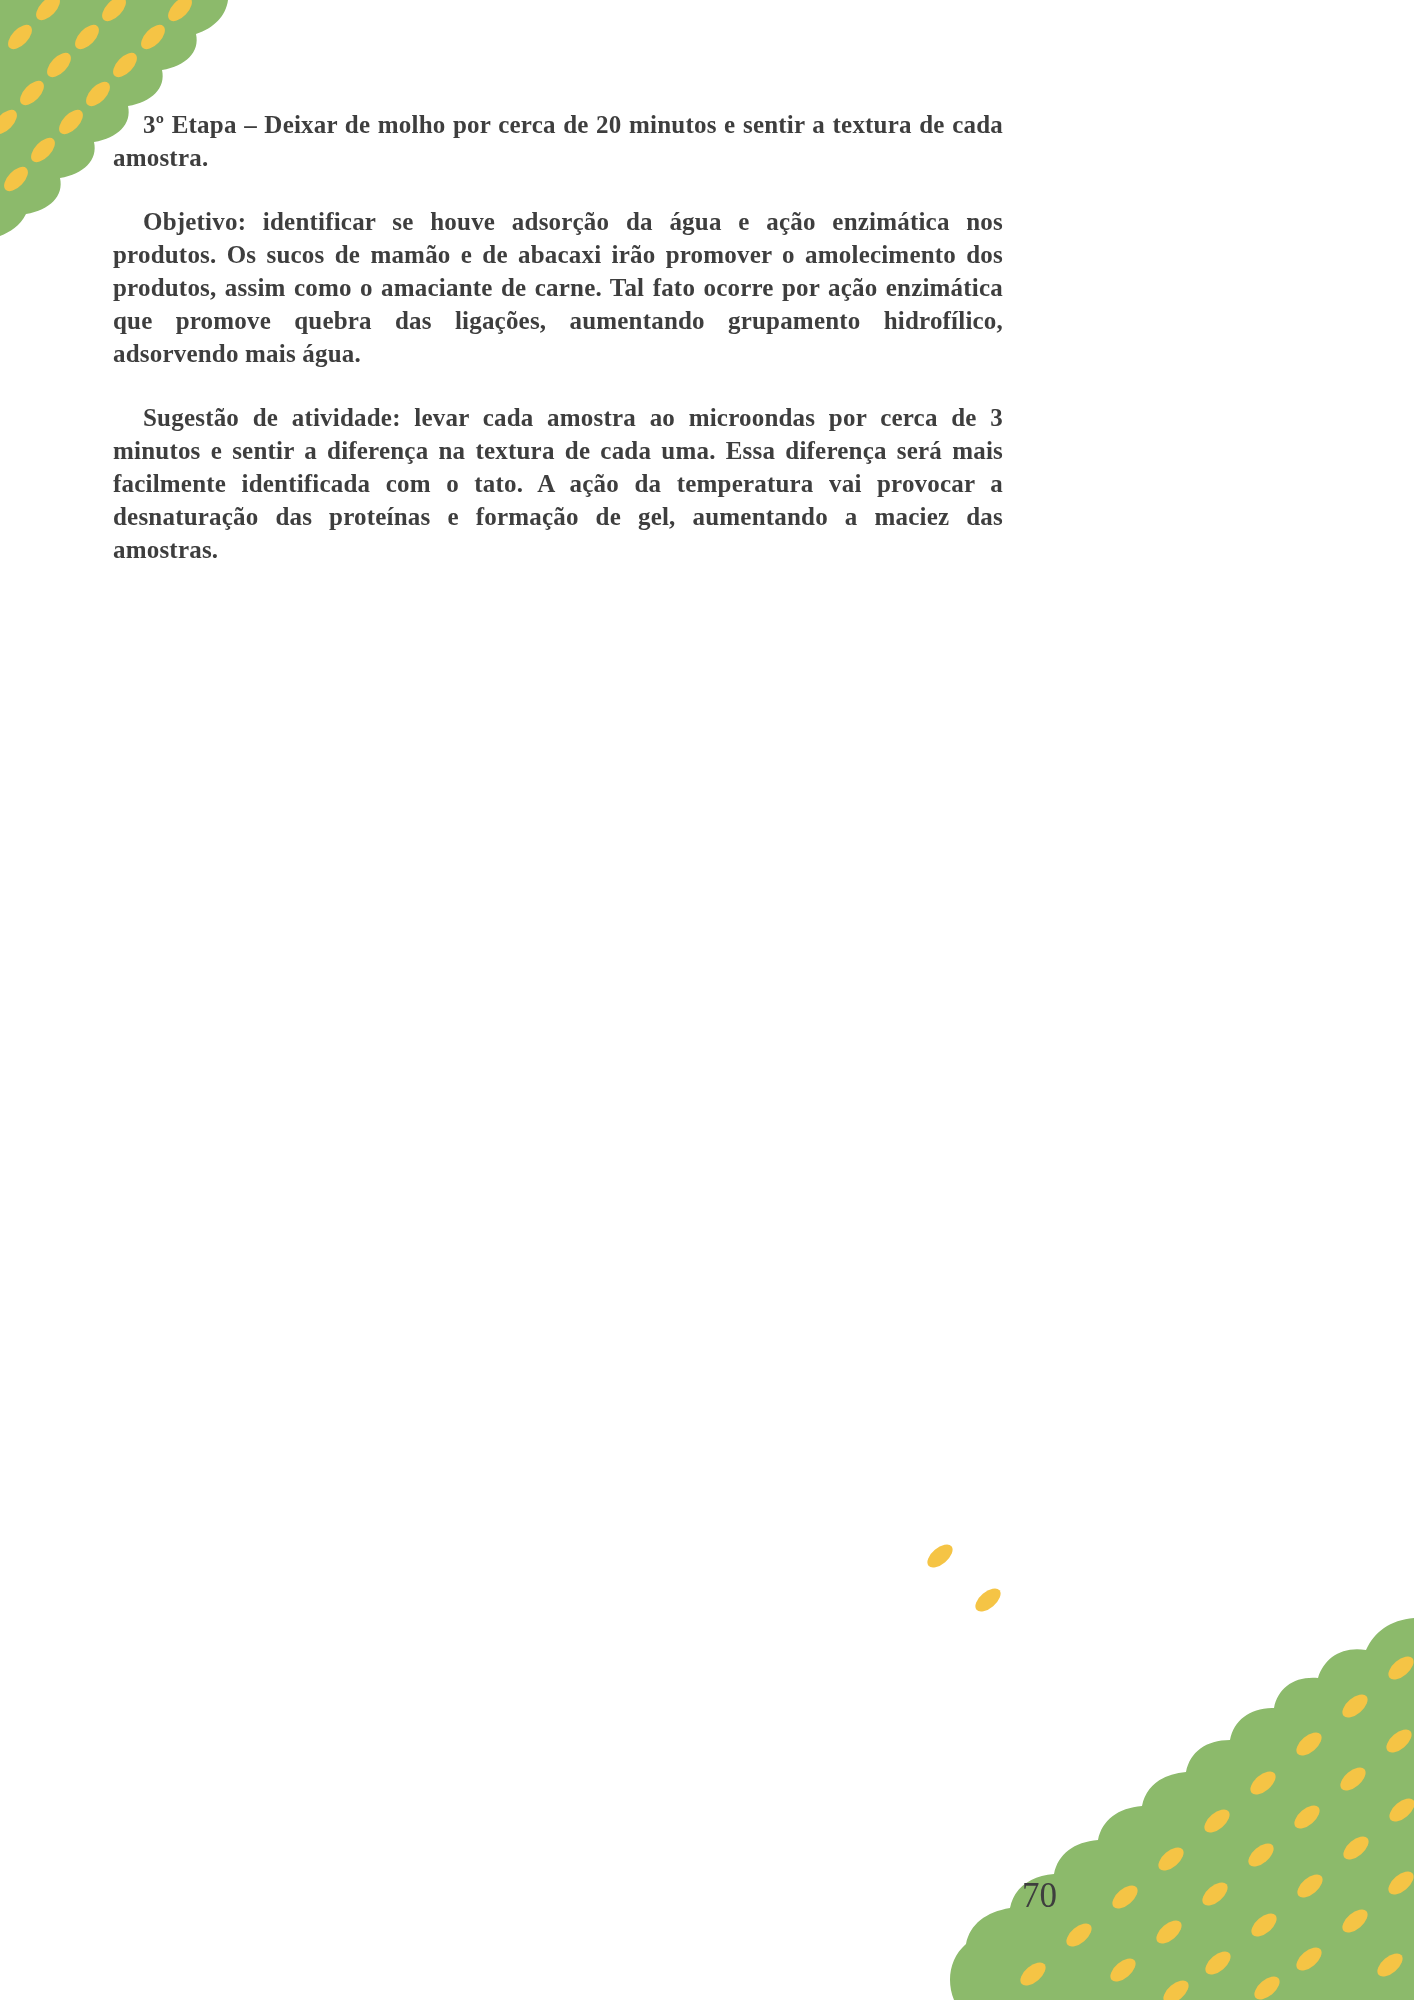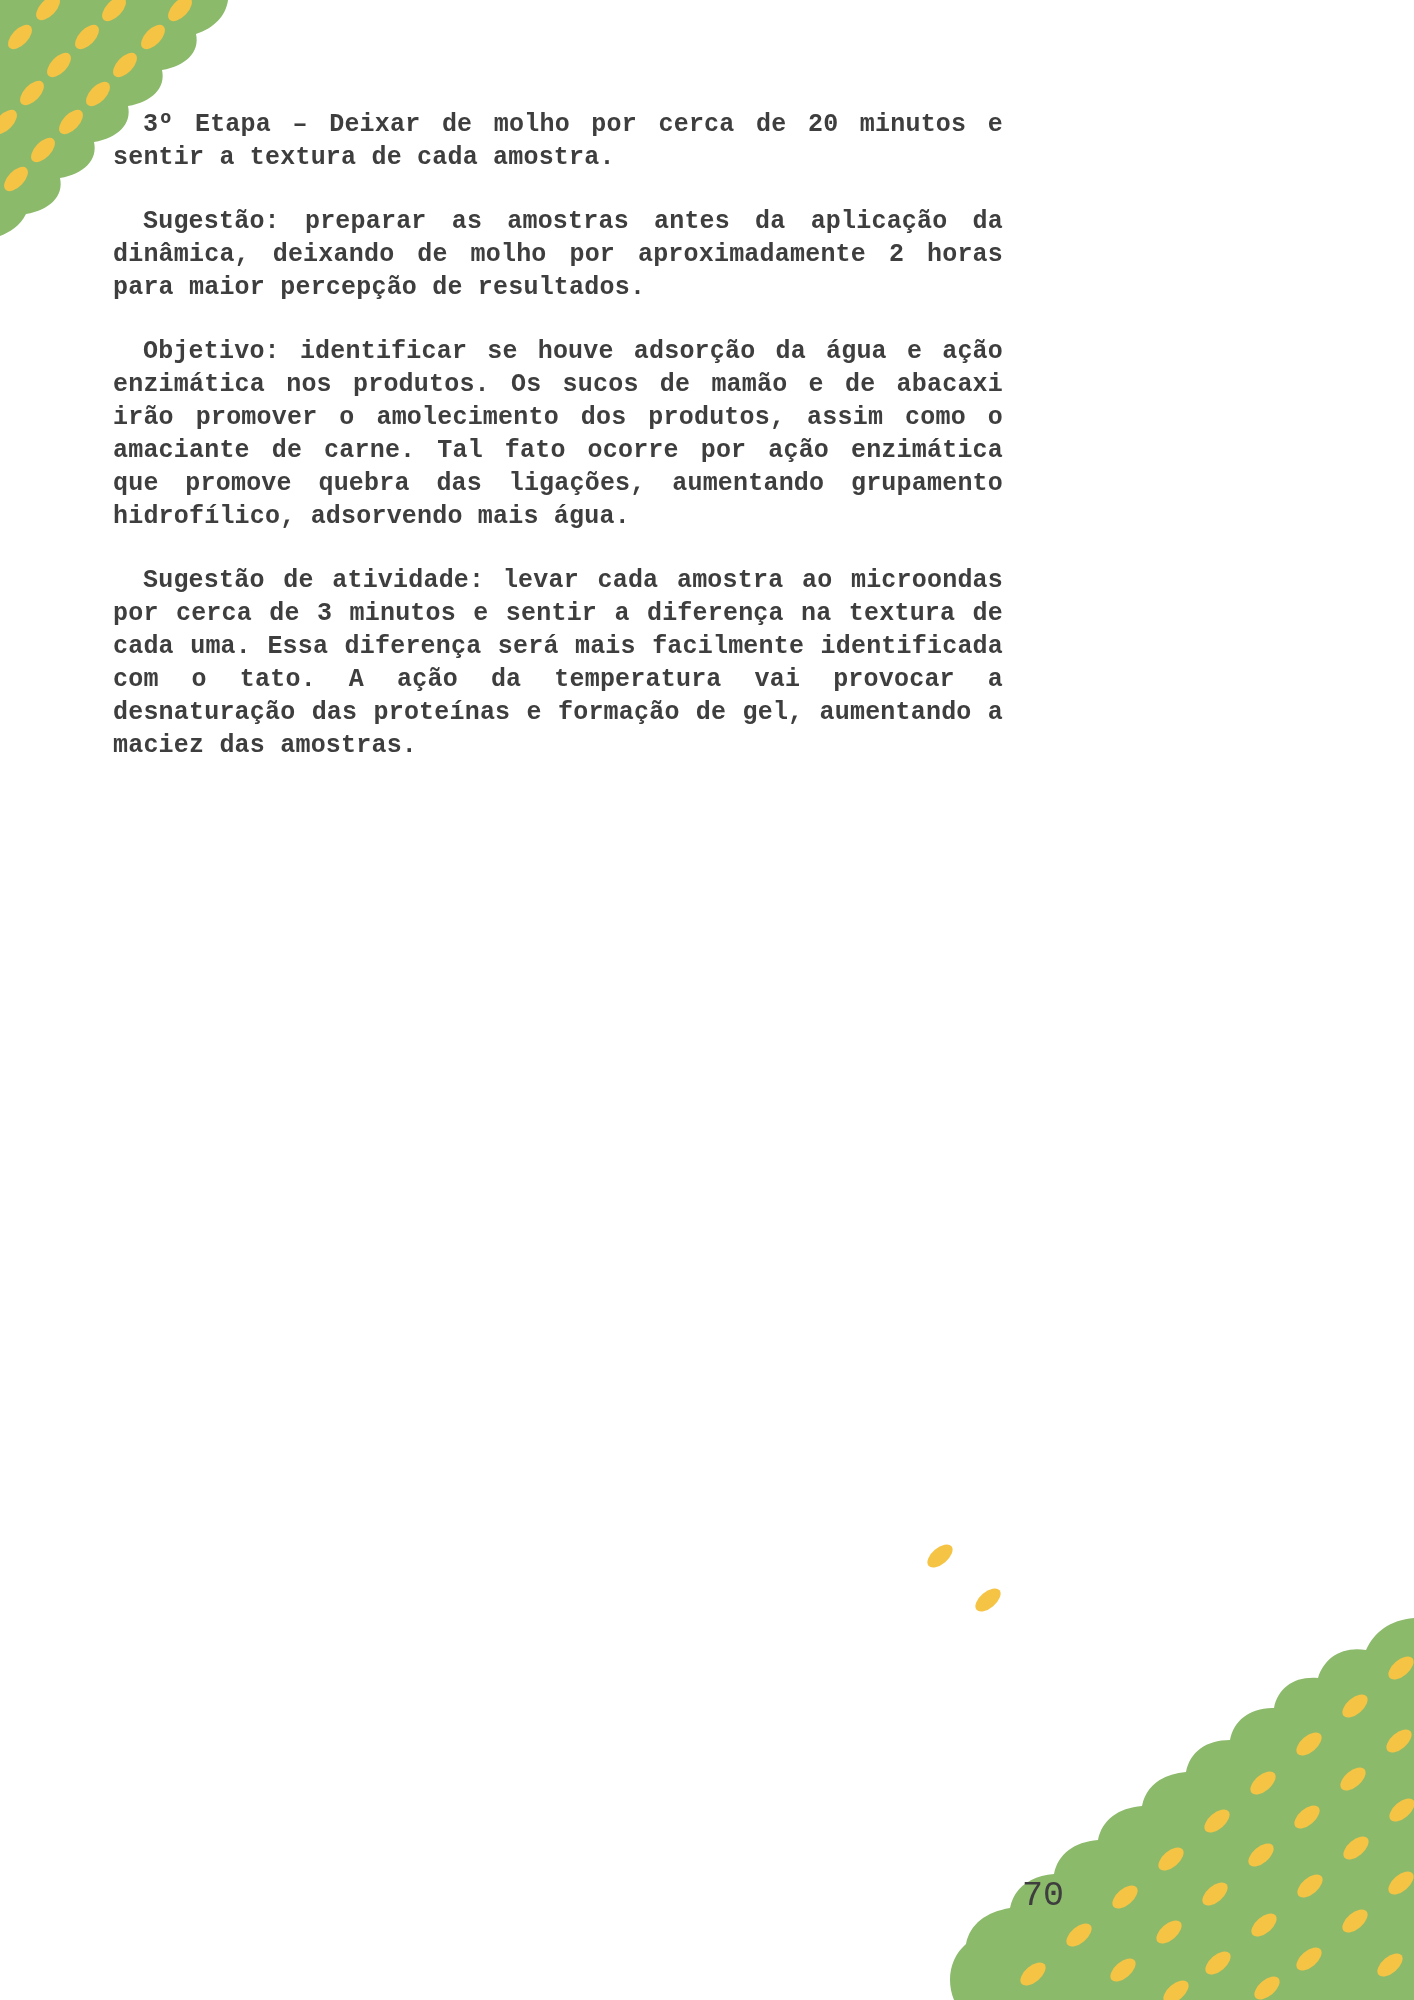--- a/index.html
+++ b/index.html
@@ -2,21 +2,21 @@
 <html><head>
 <meta charset="utf-8">
 <style>
   html, body { margin: 0; padding: 0; background: #ffffff; }
   .page {
     position: relative;
     width: 1414px;
     height: 2000px;
     background: #ffffff;
     overflow: hidden;
-    font-family: Liberation Mono, monospace;
+    font-family: Liberation Serif, serif;
   }
   .blob-tl { position: absolute; top: 0; left: 0; display: block; }
   .blob-br { position: absolute; right: 0; bottom: 0; display: block; }
   .content {
     position: absolute;
     left: 113px;
     top: 108px;
     width: 890px;
   }
   .content p {
@@ -119,20 +119,19 @@
       <ellipse cx="501" cy="561" rx="15" ry="8" transform="rotate(-40 501 561)"></ellipse>
       <ellipse cx="455" cy="599" rx="15" ry="8" transform="rotate(-40 455 599)"></ellipse>
       <ellipse cx="413" cy="628" rx="15" ry="8" transform="rotate(-40 413 628)"></ellipse>
 
       <ellipse cx="536" cy="605" rx="15" ry="8" transform="rotate(-40 536 605)"></ellipse>
     </g>
   </svg>
 
   <main class="content">
     <p>3º Etapa – Deixar de molho por cerca de 20 minutos e sentir a textura de cada amostra.</p>
-    <p>Sugestão: preparar as amostras antes da aplicação da dinâmica, deixando de molho por aproximadamente 2 horas para maior percepção de resultados.</p>
     <p>Objetivo: identificar se houve adsorção da água e ação enzimática nos produtos. Os sucos de mamão e de abacaxi irão promover o amolecimento dos produtos, assim como o amaciante de carne. Tal fato ocorre por ação enzimática que promove quebra das ligações, aumentando grupamento hidrofílico, adsorvendo mais água.</p>
     <p>Sugestão de atividade: levar cada amostra ao microondas por cerca de 3 minutos e sentir a diferença na textura de cada uma. Essa diferença será mais facilmente identificada com o tato. A ação da temperatura vai provocar a desnaturação das proteínas e formação de gel, aumentando a maciez das amostras.</p>
   </main>
 
   <div class="page-number">70</div>
 
 </div>
 
 </body></html>

